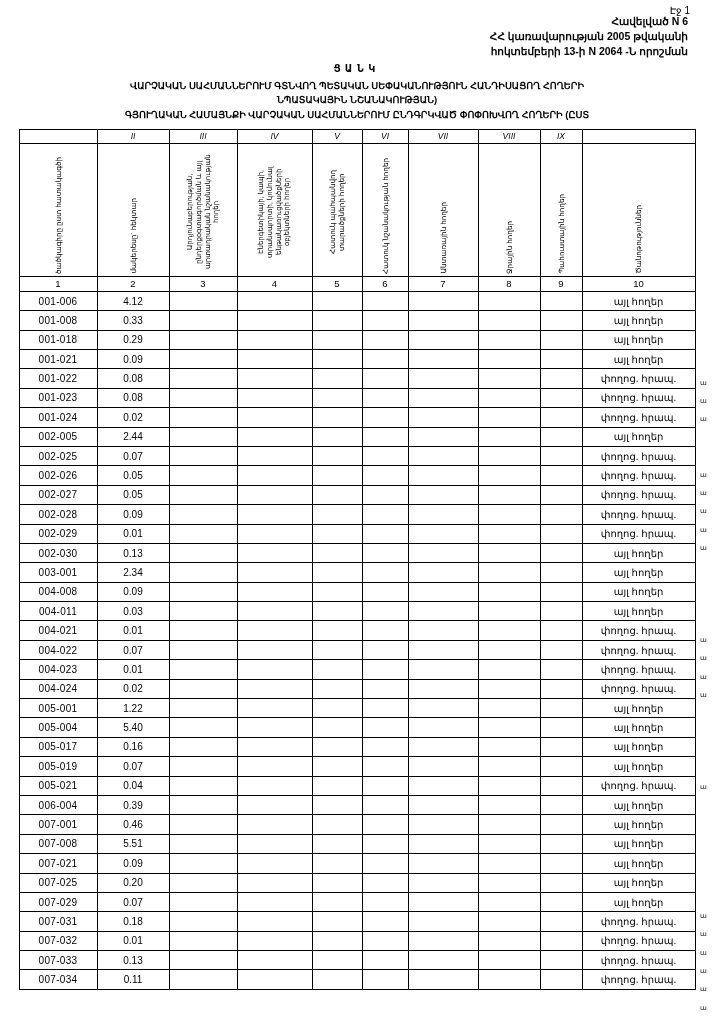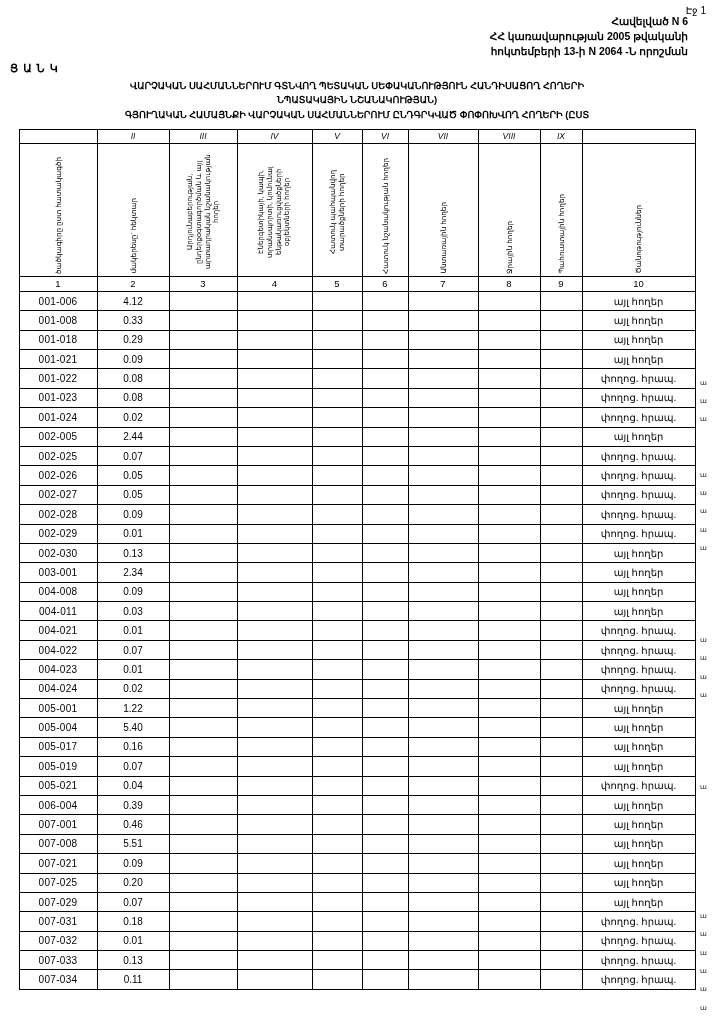--- a/index.html
+++ b/index.html
@@ -17,39 +17,40 @@
   }
   .page {
     position: relative;
     width: 714px;
     height: 1016px;
     box-sizing: border-box;
     padding: 6px 10px 0 10px;
   }
   .page-num {
     position: absolute;
-    right: 8px;
+    right: 24px;
     top: 5px;
     font-size: 10px;
     font-family: "Liberation Sans", sans-serif;
   }
   .header-block {
     text-align: right;
     margin-top: 8px;
     font-size: 10.5px;
     font-weight: bold;
     font-family: "Liberation Sans", sans-serif;
     line-height: 1.45;
     padding-right: 16px;
   }
   .doc-kind {
+    text-align: center;
     font-size: 11px;
     letter-spacing: 5px;
     font-weight: bold;
-    font-family: Liberation Sans, sans-serif;
+    font-family: Liberation Mono, monospace;
     margin-top: 2px;
     margin-bottom: 4px;
   }
   .title-block {
     text-align: center;
     font-size: 9.5px;
     font-weight: bold;
     font-family: "Liberation Sans", sans-serif;
     line-height: 1.55;
     padding: 0 18px;

